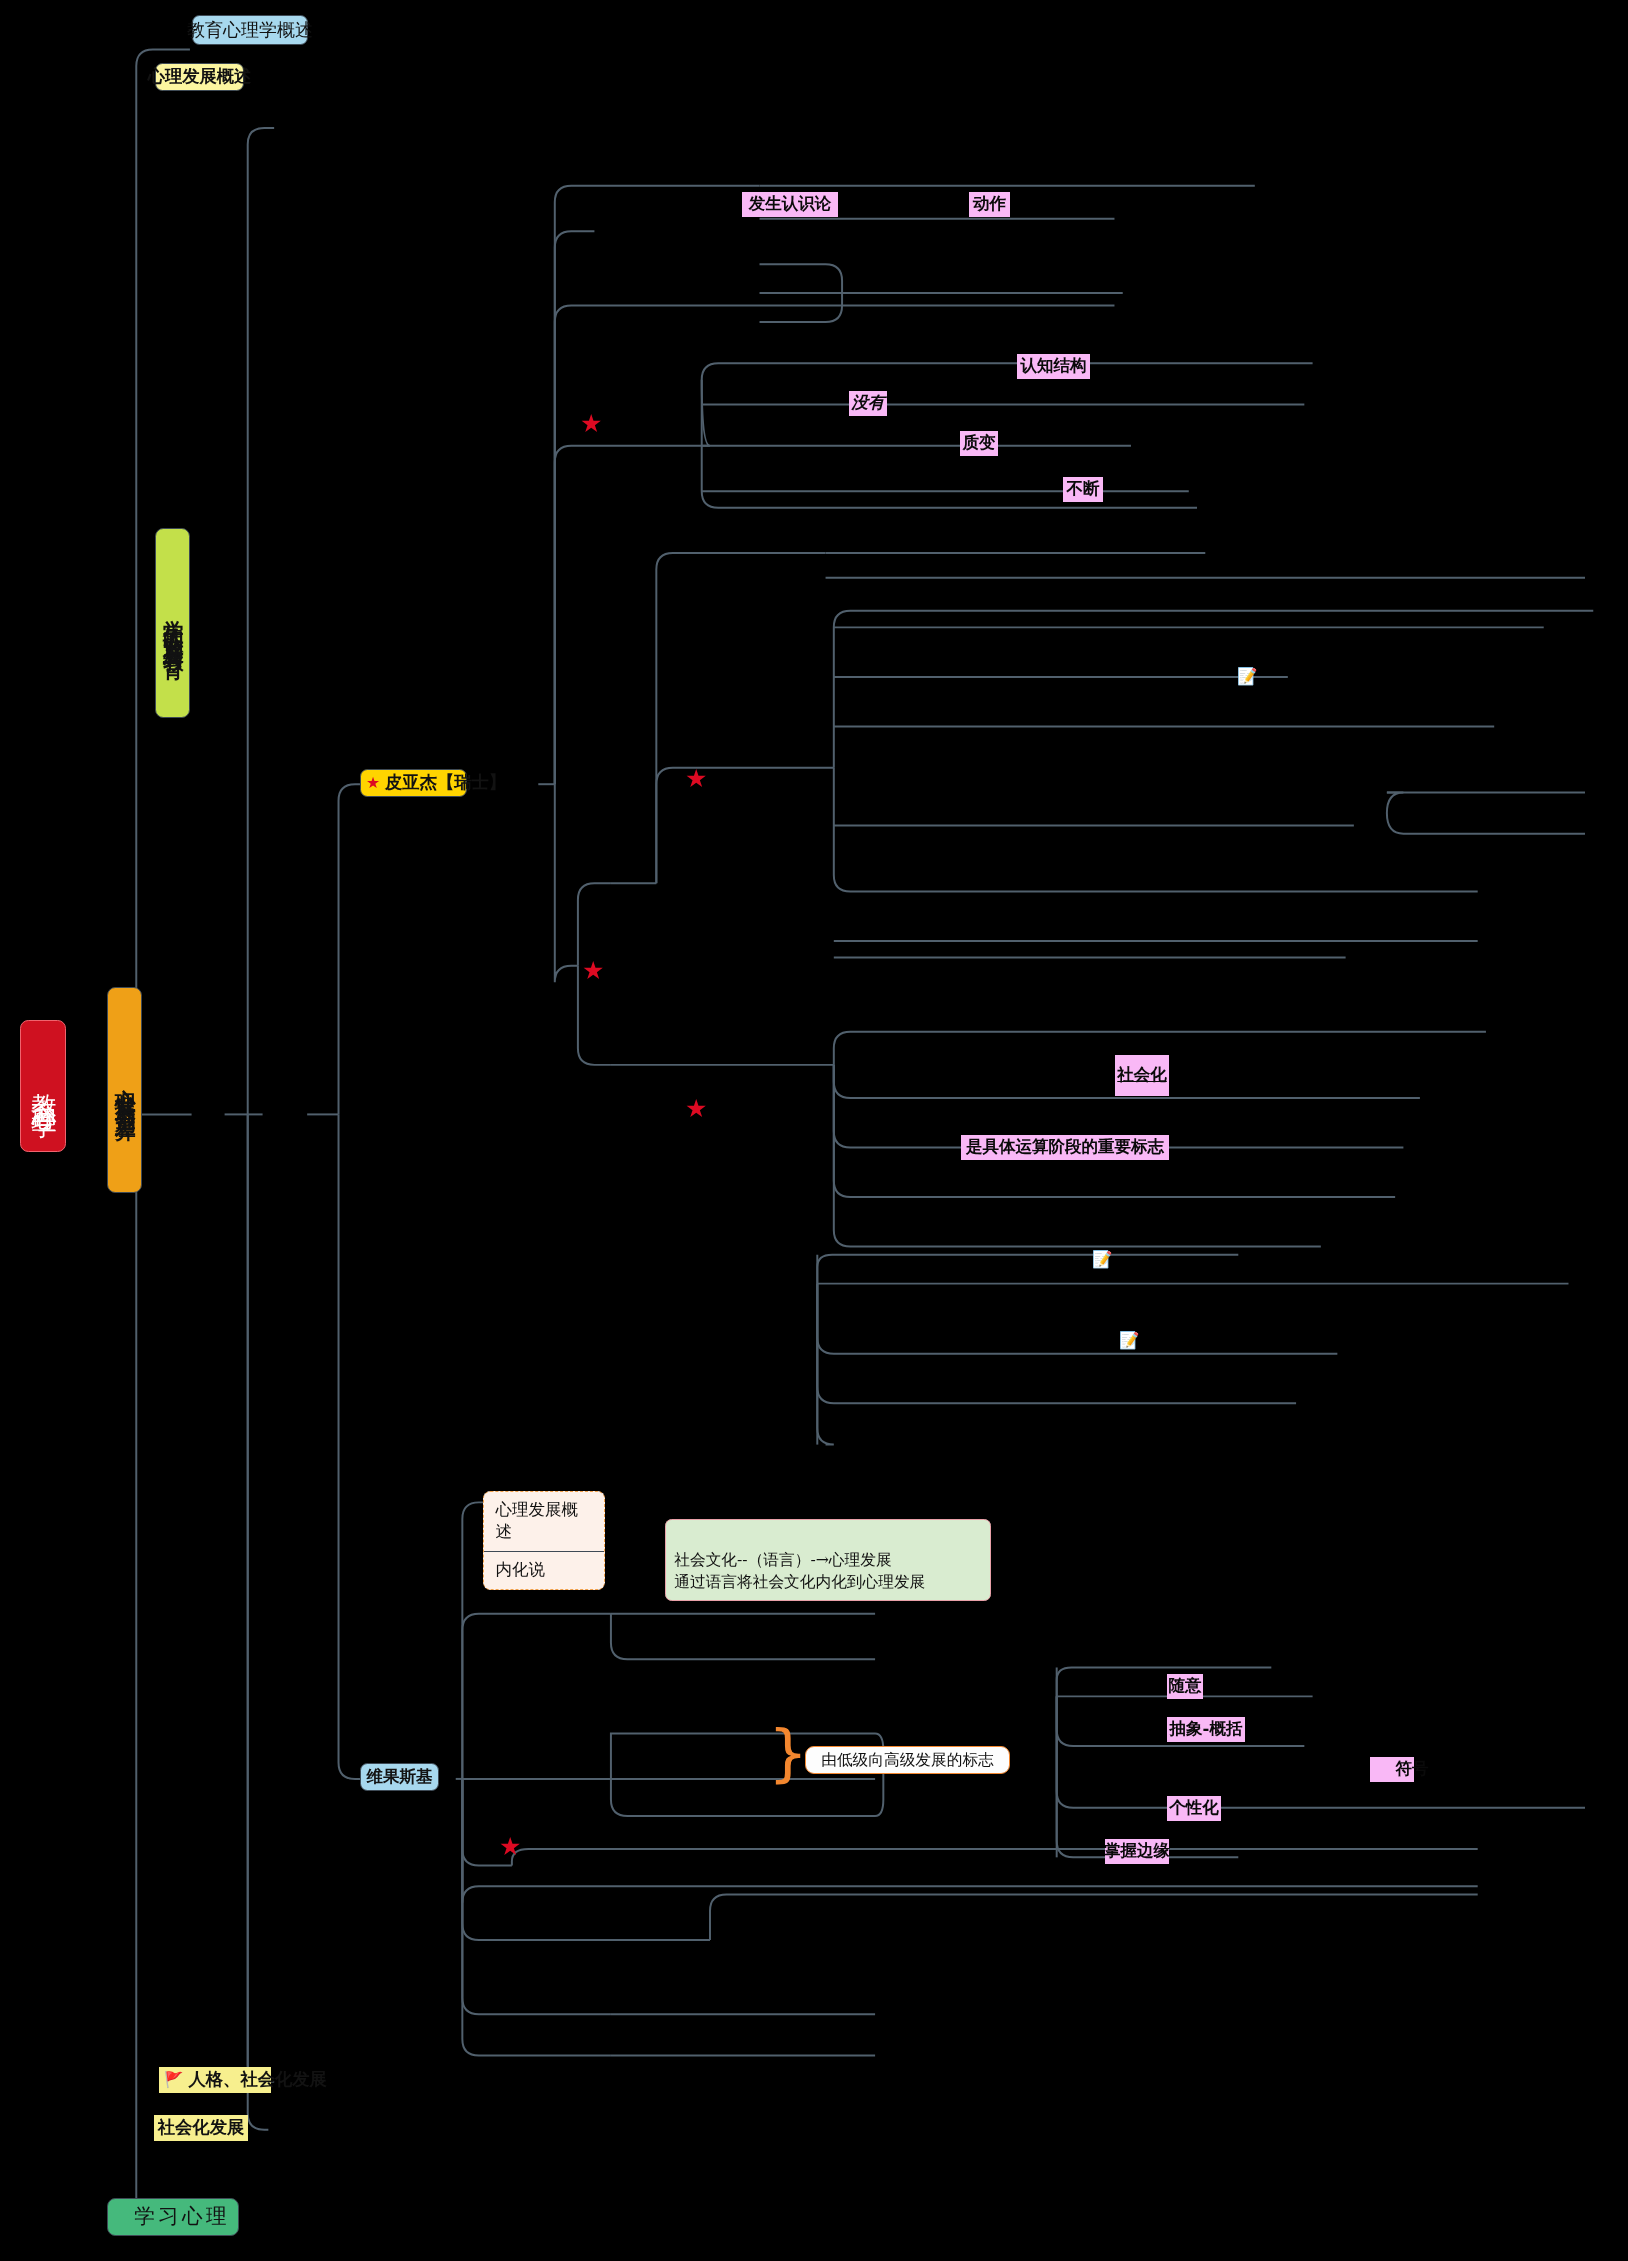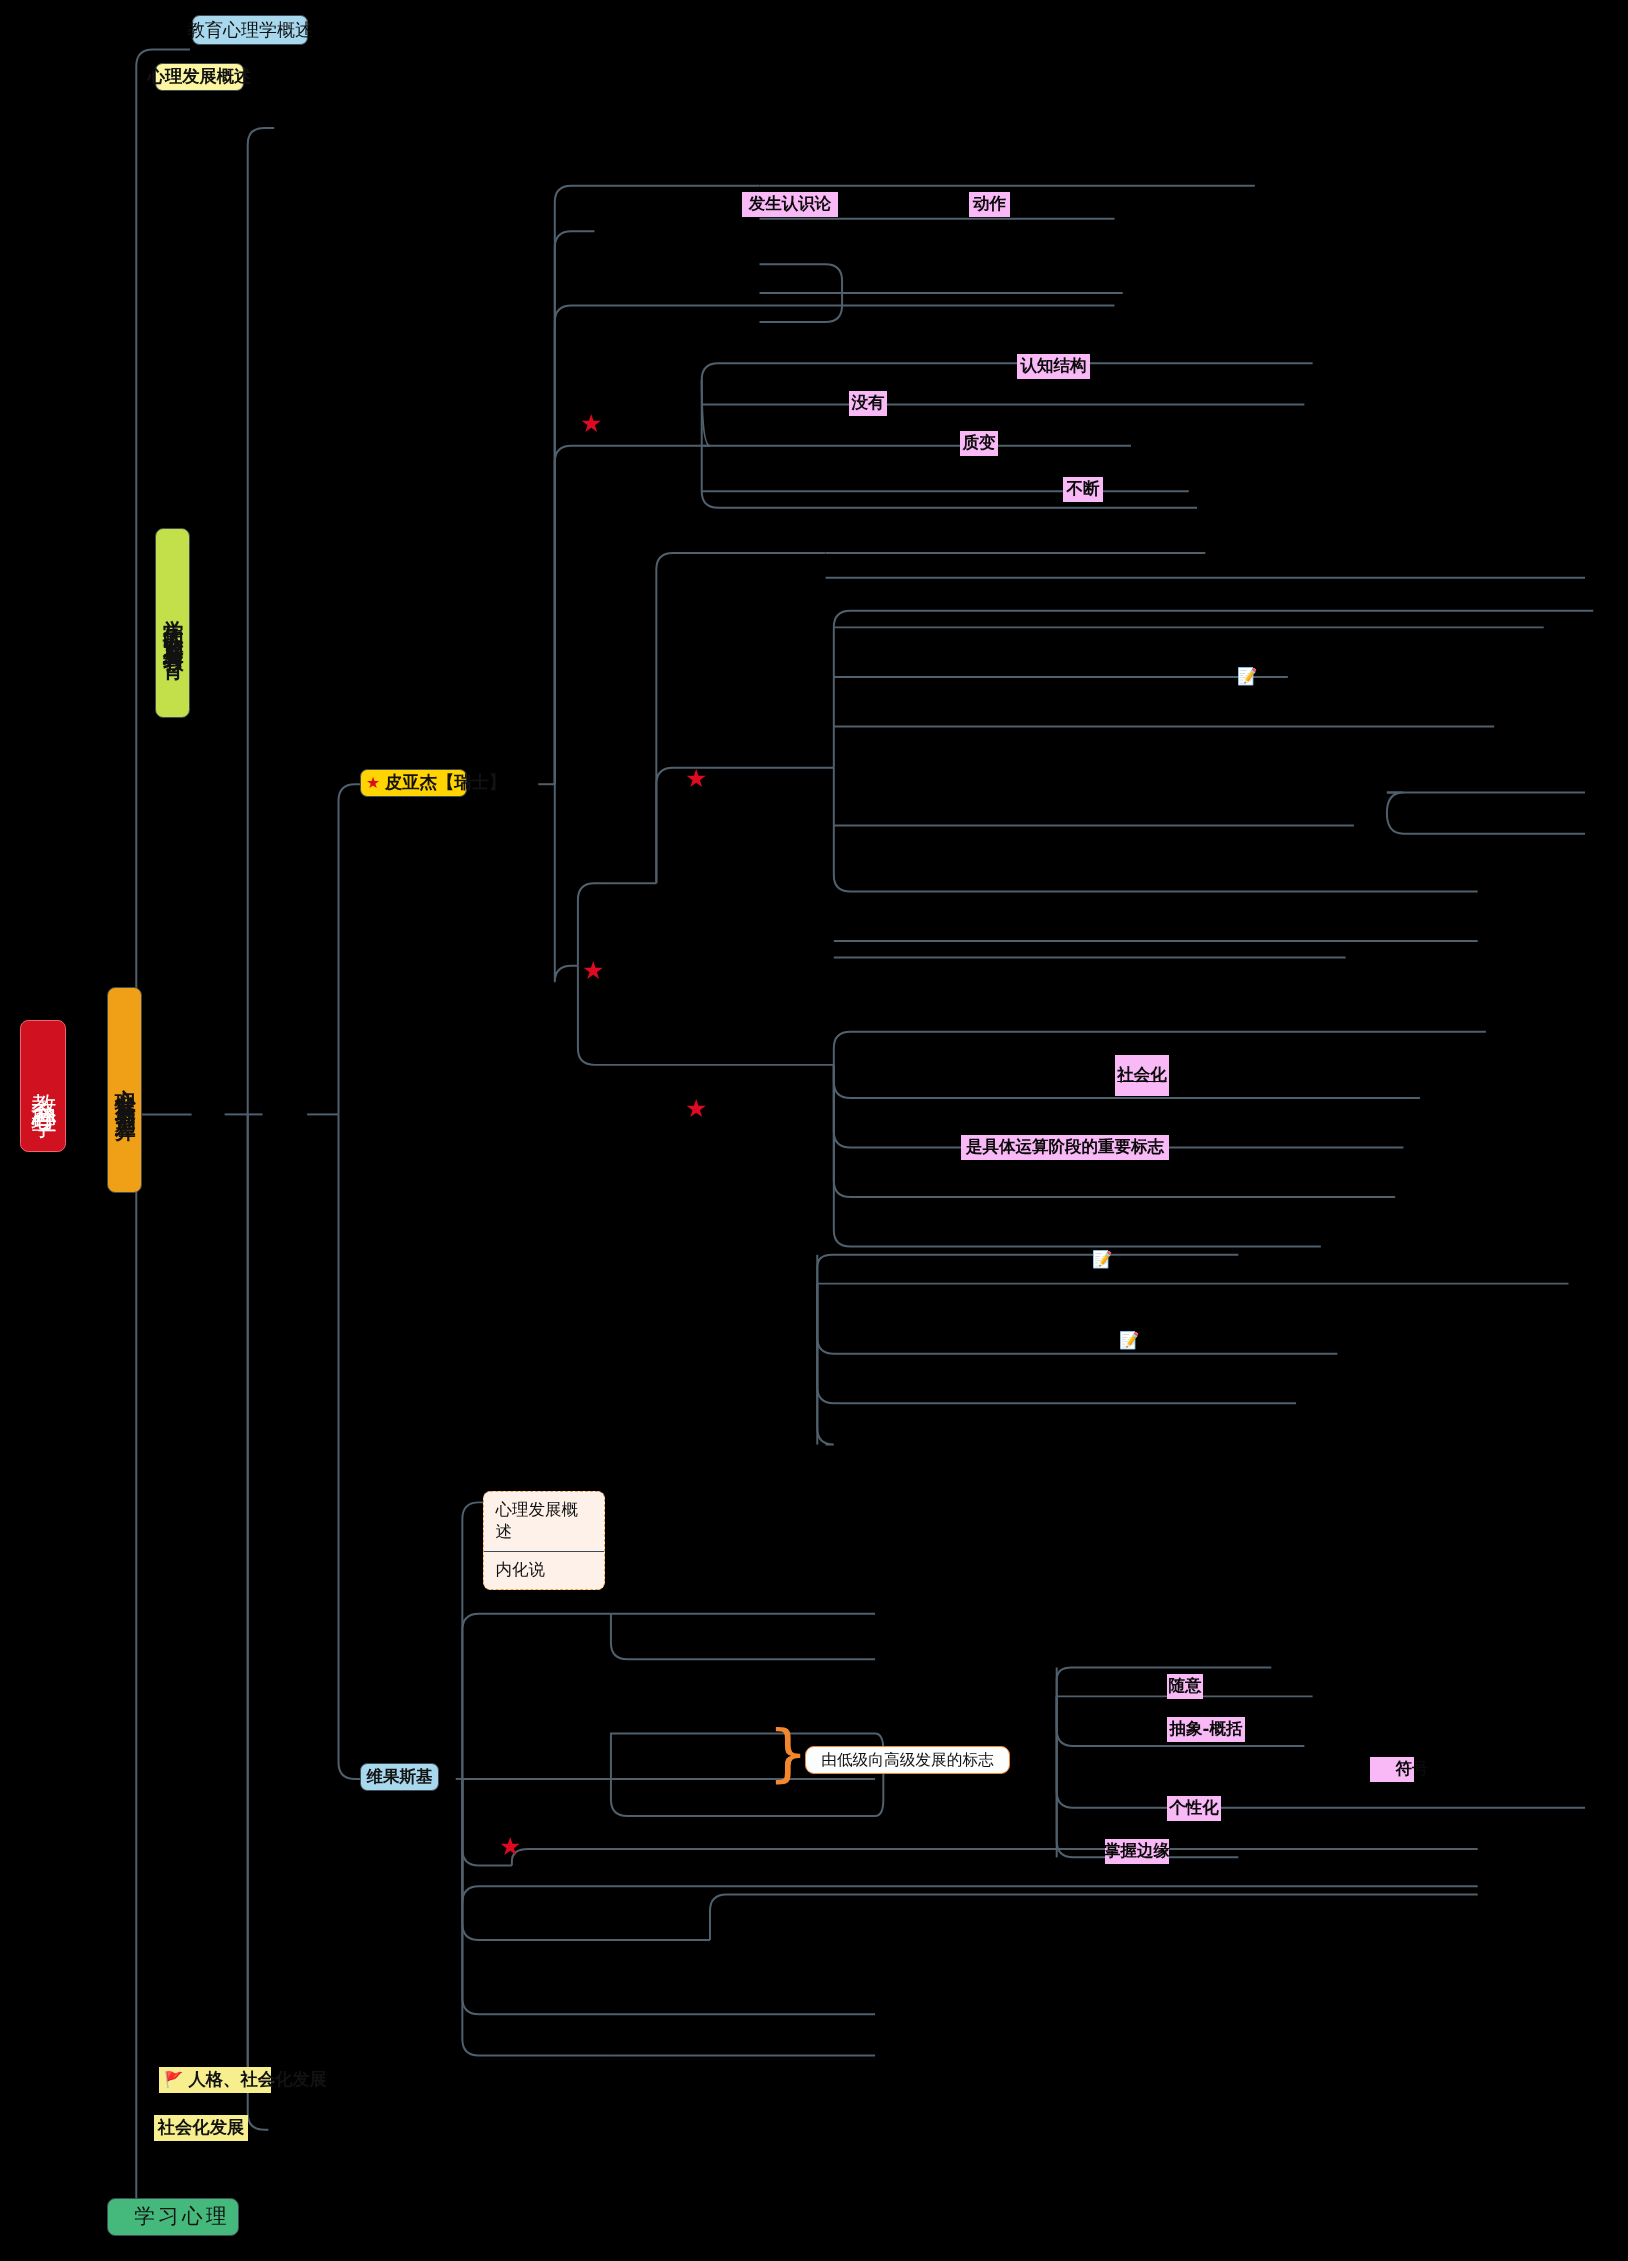--- a/index.html
+++ b/index.html
@@ -204,21 +204,21 @@
   </div>
 
   <div class="node n-pink" style="left:969px;top:192px;width:41px;height:25px;">
     <span>动作</span>
   </div>
 
   <div class="node n-pink" style="left:1017px;top:354px;width:73px;height:25px;">
     <span>认知结构</span>
   </div>
 
-  <div class="node n-pink" style="left:849px;top:391px;width:38px;height:25px;">
+  <div class="node n-pink" style="left:849px;top:391px;width:38px;height:25px;font-style:italic;">
     <span>没有</span>
   </div>
 
   <div class="node n-pink" style="left:960px;top:431px;width:38px;height:25px;">
     <span>质变</span>
   </div>
 
   <div class="node n-pink" style="left:1063px;top:477px;width:40px;height:25px;">
     <span>不断</span>
   </div>
@@ -249,20 +249,24 @@
 
   <div class="node n-pink" style="left:1105px;top:1839px;width:64px;height:25px;">
     <span>掌握边缘</span>
   </div>
 
   <div class="n-marker" style="position:absolute;left:483px;top:1491px;width:120px;">
     <div class="mrow">心理发展概述</div>
     <div class="mrow">内化说</div>
   </div>
 
+  <div class="n-note" style="position:absolute;left:665px;top:1519px;width:307px;">
+    <span>社会文化--（语言）-→心理发展
+通过语言将社会文化内化到心理发展</span>
+  </div>
 
   <div class="brace" style="left:768px;top:1721px;">
     <span>}</span>
   </div>
   <div class="node n-white-orange" style="left:805px;top:1746px;width:205px;height:28px;">
     <span>由低级向高级发展的标志</span>
   </div>
 
   <div class="star" style="left:580px;top:411px;">
     <span>★</span>

